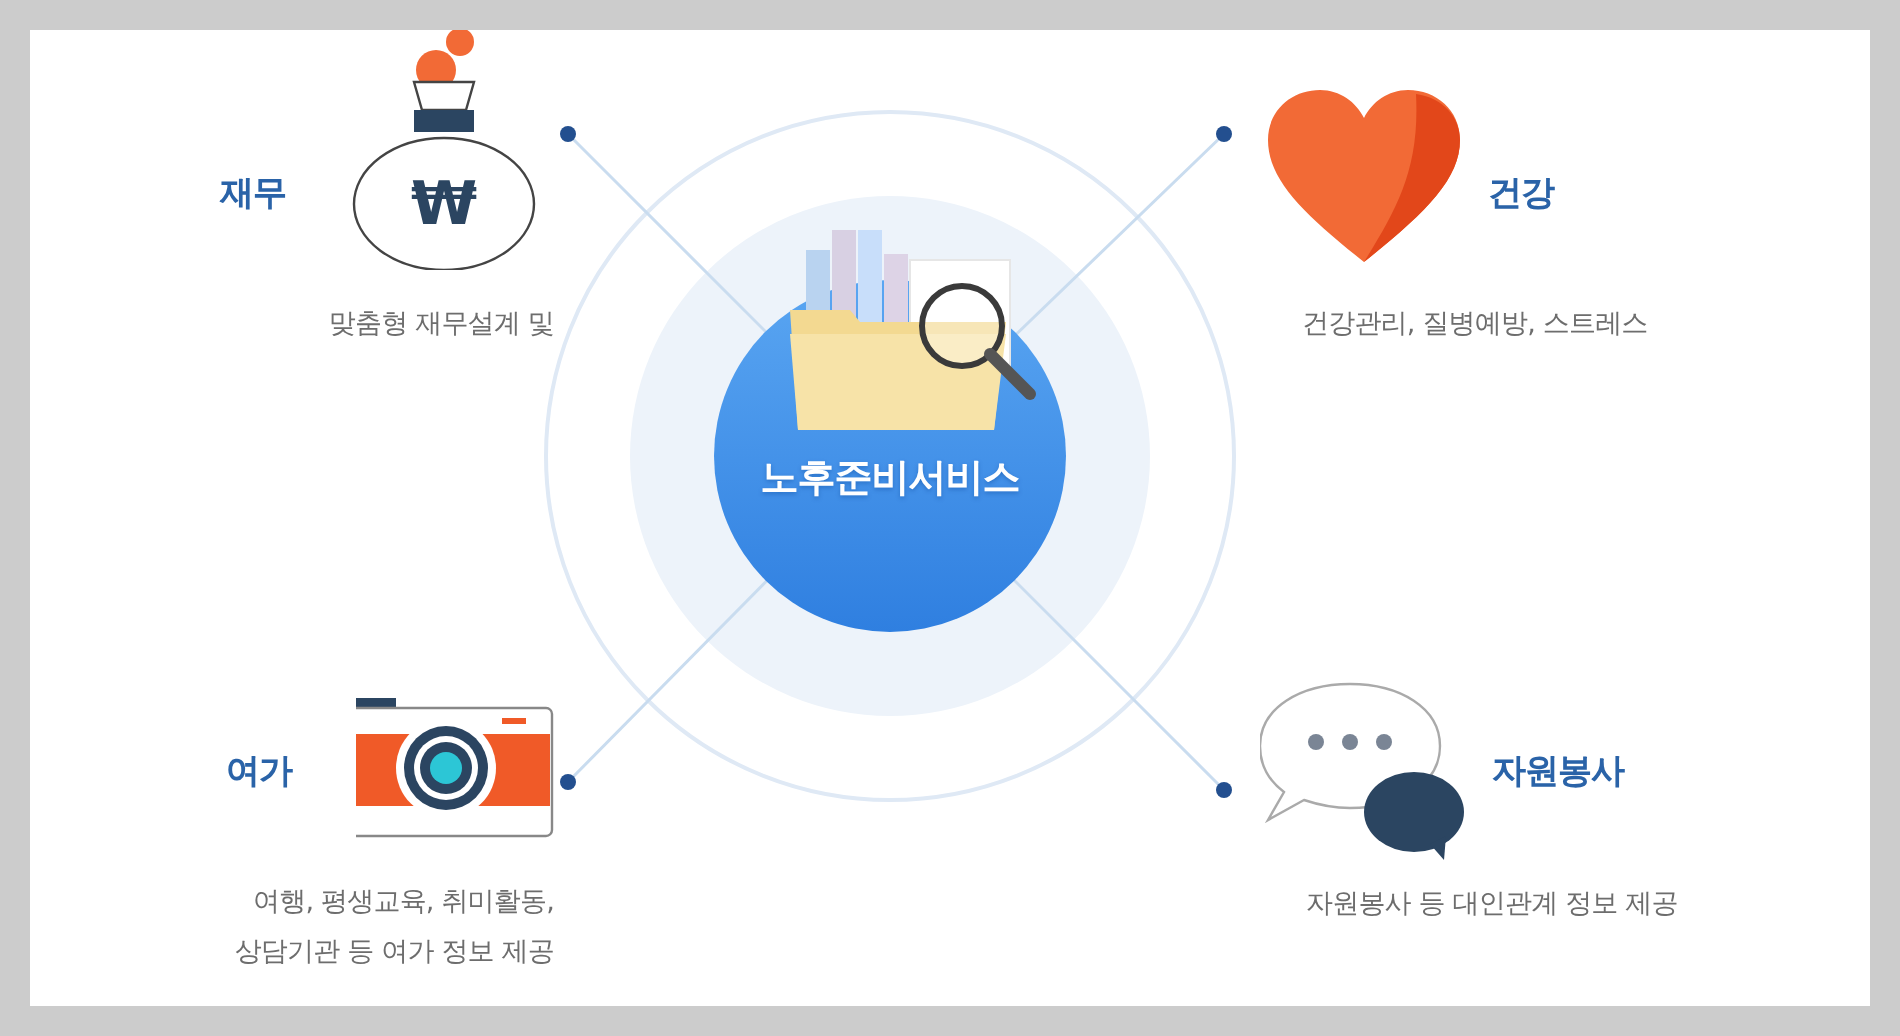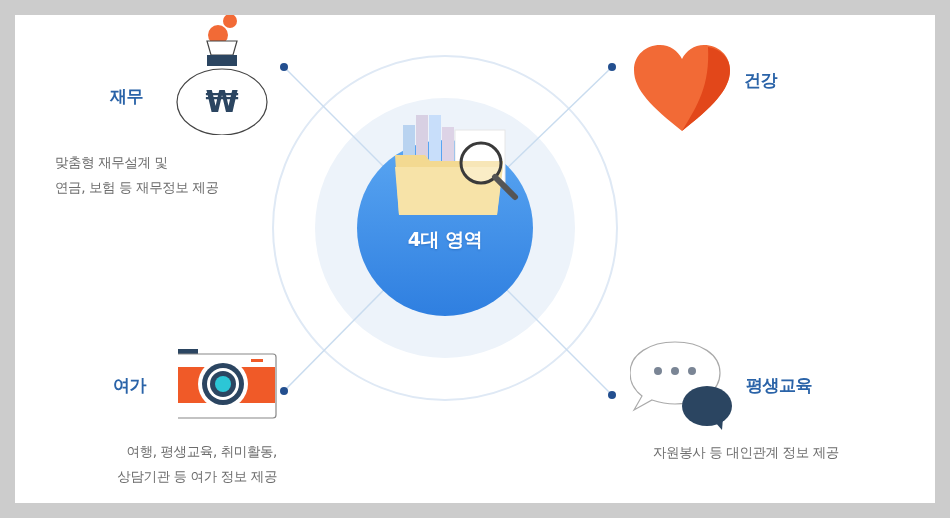--- a/index.html
+++ b/index.html
@@ -43,43 +43,43 @@
     <rect x="44" y="-15" width="12" height="80" fill="#c8defa"></rect>
     <rect x="57" y="12" width="12" height="53" fill="#ddd3e6"></rect>
     <rect x="70" y="15" width="50" height="55" fill="#ffffff" stroke="#e6e6e6"></rect>
     <path d="M10 40 L40 40 L45 46 L118 46 L112 100 L14 100 Z" fill="#f3d991"></path>
     <path d="M10 52 L118 52 L112 100 L14 100 Z" fill="#f7e3a8"></path>
     <circle cx="96" cy="48" r="20" fill="rgba(255,255,255,0.35)" stroke="#3a3a3a" stroke-width="3"></circle>
     <line x1="110" y1="62" x2="130" y2="82" stroke="#555" stroke-width="6" stroke-linecap="round"></line>
   </svg>
 
   <div class="abs center-label" style="left:342px;top:212px;width:176px;">
-    <div>4대 영역</div>
+    <div>노후준비서비스</div>
   </div>
 
   <div class="abs title" style="left:95px;top:70px;">재무</div>
   <svg class="abs" style="left:160px;top:0px" width="100" height="120">
     <circle cx="55" cy="6" r="7" fill="#f26a36"></circle>
     <circle cx="43" cy="20" r="10" fill="#f26a36"></circle>
     <path d="M32 26 L62 26 L58 40 L36 40 Z" fill="#ffffff" stroke="#444" stroke-width="1.2"></path>
     <rect x="32" y="40" width="30" height="11" fill="#2b4561"></rect>
     <ellipse cx="47" cy="87" rx="45" ry="33" fill="#ffffff" stroke="#444" stroke-width="1.2"></ellipse>
     <text x="47" y="97" text-anchor="middle" font-size="30" font-weight="bold" fill="#2b4561" font-family="DejaVu Sans, sans-serif">₩</text>
   </svg>
-  <div class="abs desc" style="left:40px;top:135px;width:222px;">
+  <div class="abs desc" style="left:40px;top:135px;width:222px;text-align:right;">
     <div>맞춤형 재무설계 및</div>
-    <div>연금, 보험 등 재무정보 제공</div>
   </div>
 
   <svg class="abs" style="left:617px;top:30px" width="105" height="90">
     <path d="M50 86 C20 62 2 45 2 25 C2 10 14 0 28 0 C38 0 46 6 50 14 C54 6 62 0 72 0 C86 0 98 10 98 25 C98 45 80 62 50 86 Z" fill="#f26a36"></path>
     <path d="M50 86 C66 60 78 40 76 2 C90 4 98 14 98 25 C98 45 80 62 50 86 Z" fill="#e2471a"></path>
   </svg>
-  <div class="abs title" style="left:729px;top:54px;">건강</div>
+  <div class="abs title" style="left:729px;top:70px;">건강</div>
   <div class="abs desc" style="left:636px;top:135px;width:260px;">
+    <div>건강관리, 질병예방, 스트레스</div>
   </div>
 
   <div class="abs title" style="left:98px;top:359px;">여가</div>
   <svg class="abs" style="left:163px;top:330px" width="105" height="75">
     <rect x="0" y="4" width="20" height="6" fill="#2b4561"></rect>
     <rect x="-4" y="9" width="102" height="64" rx="3" fill="#ffffff" stroke="#888" stroke-width="1.2"></rect>
     <rect x="-3" y="22" width="100" height="36" fill="#f05a28"></rect>
     <rect x="73" y="14" width="12" height="3" fill="#f05a28"></rect>
     <circle cx="45" cy="39" r="25" fill="#ffffff"></circle>
     <circle cx="45" cy="39" r="21" fill="#2b4561"></circle>
@@ -93,18 +93,18 @@
   </div>
 
   <svg class="abs" style="left:615px;top:325px" width="110" height="90">
     <path d="M4 70 L12 56 C4 50 0 42 0 33 C0 14 20 2 45 2 C70 2 90 14 90 33 C90 52 70 64 45 64 C36 64 28 62 22 60 Z" fill="#ffffff" stroke="#aaaaaa" stroke-width="1.2"></path>
     <circle cx="28" cy="31" r="4" fill="#7a8595"></circle>
     <circle cx="45" cy="31" r="4" fill="#7a8595"></circle>
     <circle cx="62" cy="31" r="4" fill="#7a8595"></circle>
     <ellipse cx="77" cy="66" rx="25" ry="20" fill="#2b4561"></ellipse>
     <path d="M85 82 L92 90 L93 78 Z" fill="#2b4561"></path>
   </svg>
-  <div class="abs title" style="left:731px;top:359px;">평생교육</div>
+  <div class="abs title" style="left:731px;top:359px;">자원봉사</div>
   <div class="abs desc" style="left:638px;top:425px;width:270px;">
     <div>자원봉사 등 대인관계 정보 제공</div>
   </div>
 
 </div>
 
 </body></html>

